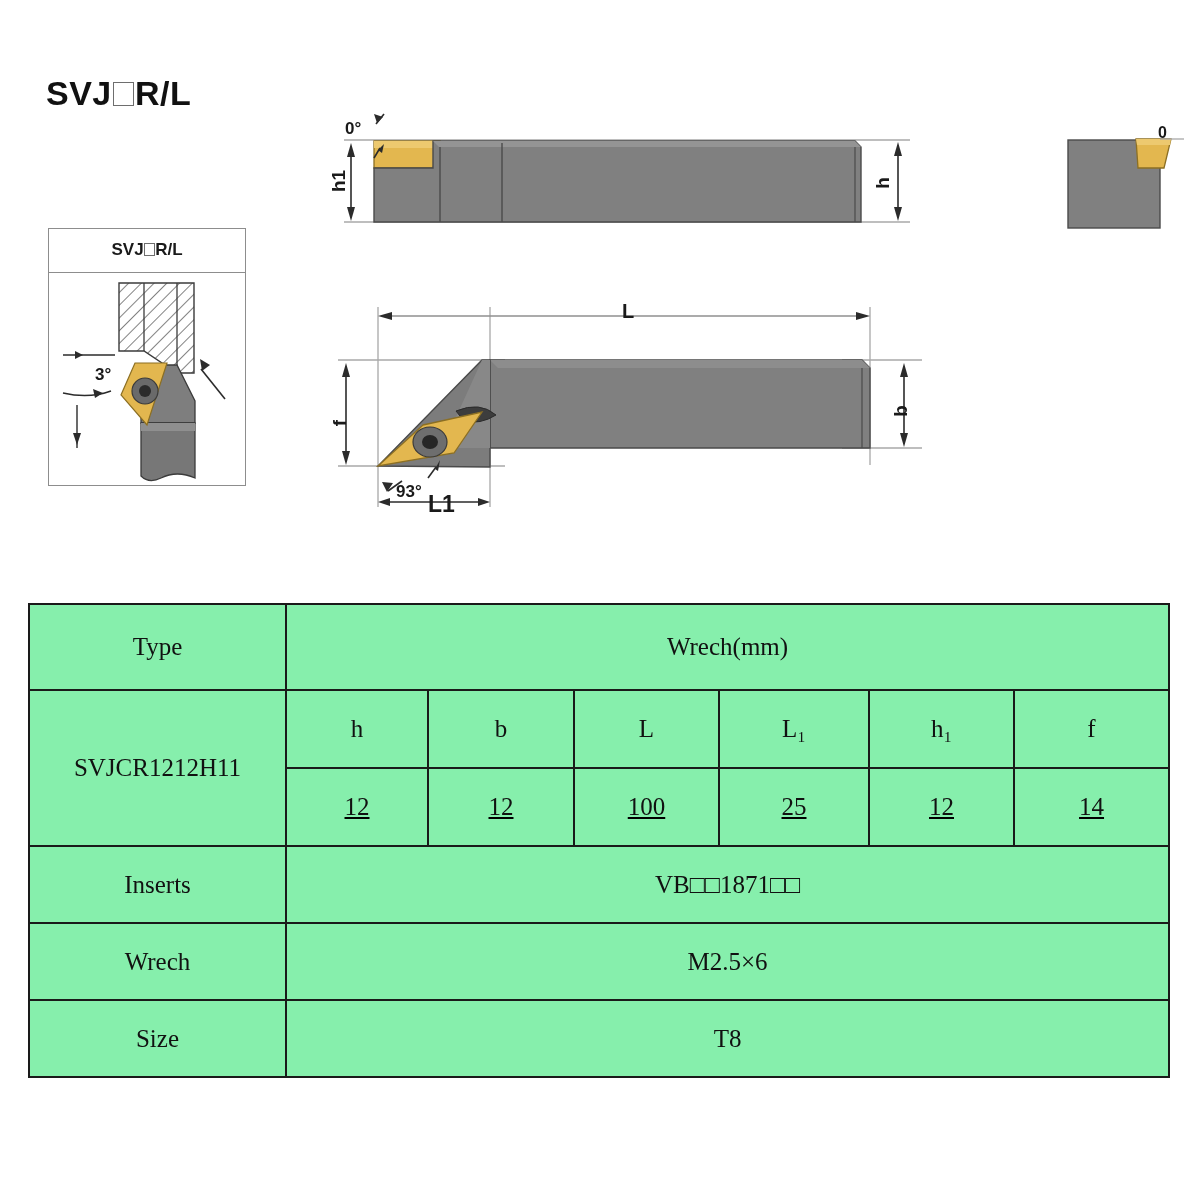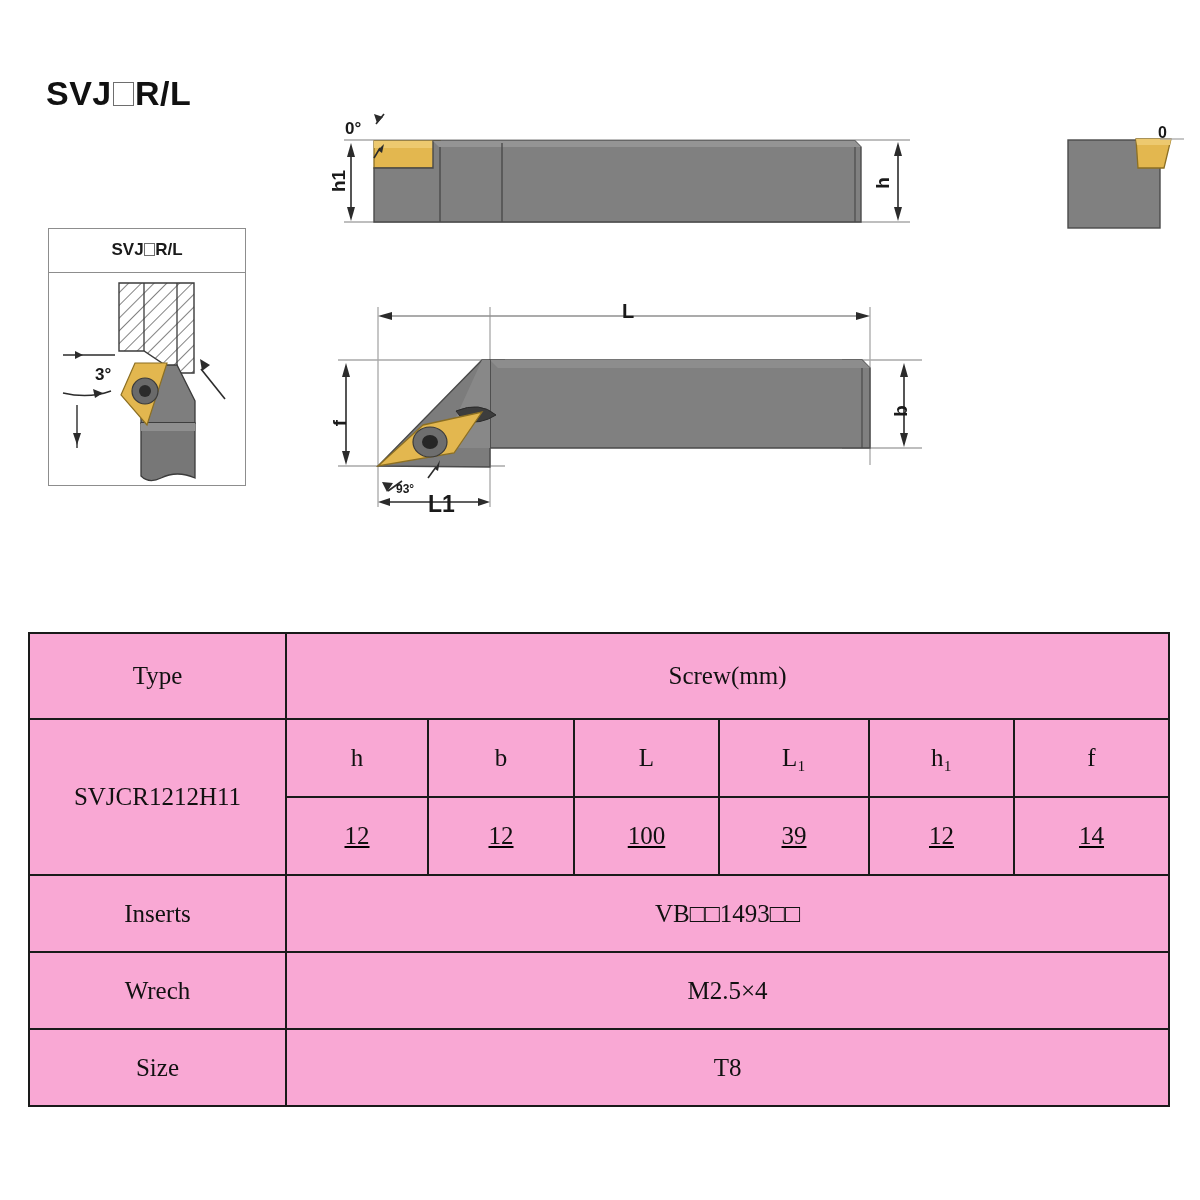--- a/index.html
+++ b/index.html
@@ -88,25 +88,25 @@
     font-weight: bold;
     color: #1a1a1a;
     white-space: nowrap;
   }
   .rot90 { transform: rotate(-90deg); transform-origin: 50% 50%; }
 
   
   .spec-table {
     position: absolute;
     left: 28px;
-    top: 632px;
+    top: 603px;
     width: 1140px;
     border-collapse: collapse;
     table-layout: fixed;
-    background: #f9a8d4;
+    background: #86efac;
   }
   .spec-table td {
     border: 2px solid #1a1a1a;
     text-align: center;
     vertical-align: middle;
     font-family: "Liberation Serif", serif;
     font-size: 25px;
     color: #111111;
     padding: 0;
   }
@@ -293,62 +293,62 @@
       <path d="M 58 206 L 72 196" stroke="#2b2b2b" stroke-width="1.6"></path>
       <polygon points="57,207 52,197 63,198" fill="#2b2b2b"></polygon>
       <path d="M 98 193 L 106 182" stroke="#2b2b2b" stroke-width="1.6"></path>
       <polygon points="105,184 110,175 108,186" fill="#2b2b2b"></polygon>
     </g>
   </svg>
 
   <div class="dim-label" style="left:622px; top:300px; font-size:20px;">L</div>
   <div class="dim-label rot90" style="left:337px; top:412px; font-size:19px;">f</div>
   <div class="dim-label rot90" style="left:895px; top:400px; font-size:19px;">b</div>
-  <div class="dim-label" style="left:396px; top:482px; font-size:12px;">93°</div>
+  <div class="dim-label" style="left:396px; top:482px; font-size:17px;">93°</div>
   <div class="dim-label" style="left:428px; top:491px; font-size:23px;">L1</div>
 
   <table class="spec-table">
     <colgroup>
       <col style="width:257px">
       <col style="width:142px">
       <col style="width:146px">
       <col style="width:145px">
       <col style="width:150px">
       <col style="width:145px">
       <col style="width:155px">
     </colgroup>
     <tbody>
       <tr class="r-head">
         <td>Type</td>
-        <td colspan="6">Screw(mm)</td>
+        <td colspan="6">Wrech(mm)</td>
       </tr>
       <tr class="r-sym">
         <td rowspan="2">SVJCR1212H11</td>
         <td>h</td>
         <td>b</td>
         <td>L</td>
         <td>L₁</td>
         <td>h₁</td>
         <td>f</td>
       </tr>
       <tr class="r-val">
         <td>12</td>
         <td>12</td>
         <td>100</td>
-        <td>39</td>
+        <td>25</td>
         <td>12</td>
         <td>14</td>
       </tr>
       <tr class="r-plain">
         <td>Inserts</td>
-        <td colspan="6">VB□□1493□□</td>
+        <td colspan="6">VB□□1871□□</td>
       </tr>
       <tr class="r-plain">
         <td>Wrech</td>
-        <td colspan="6">M2.5×4</td>
+        <td colspan="6">M2.5×6</td>
       </tr>
       <tr class="r-plain">
         <td>Size</td>
         <td colspan="6">T8</td>
       </tr>
     </tbody>
   </table>
 
 </div>
 

